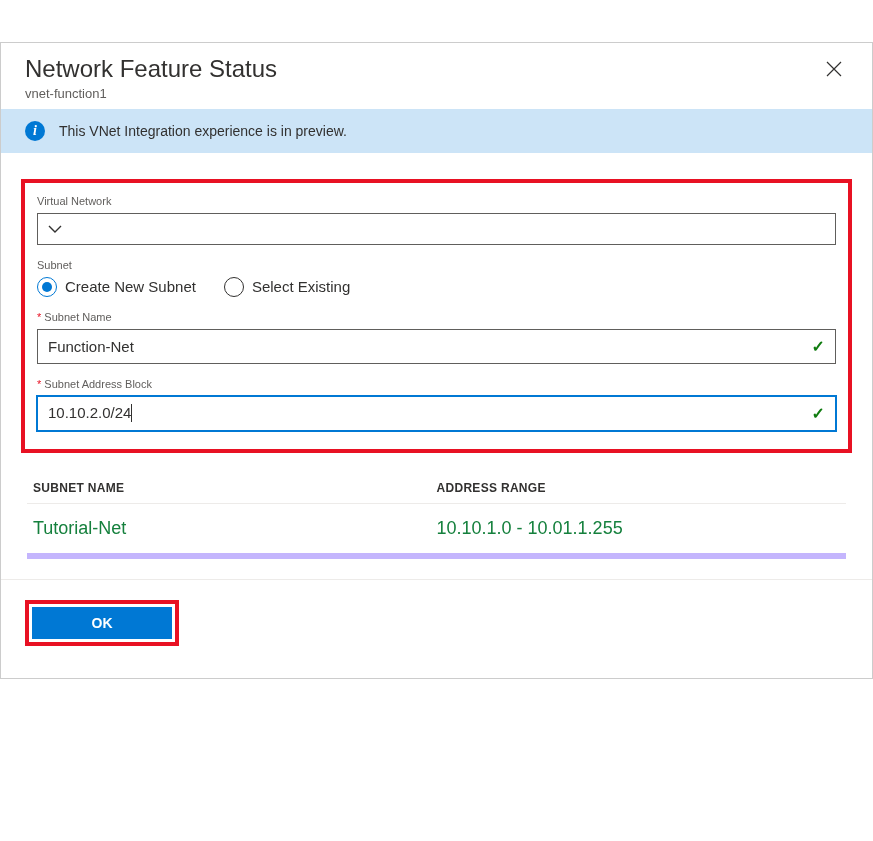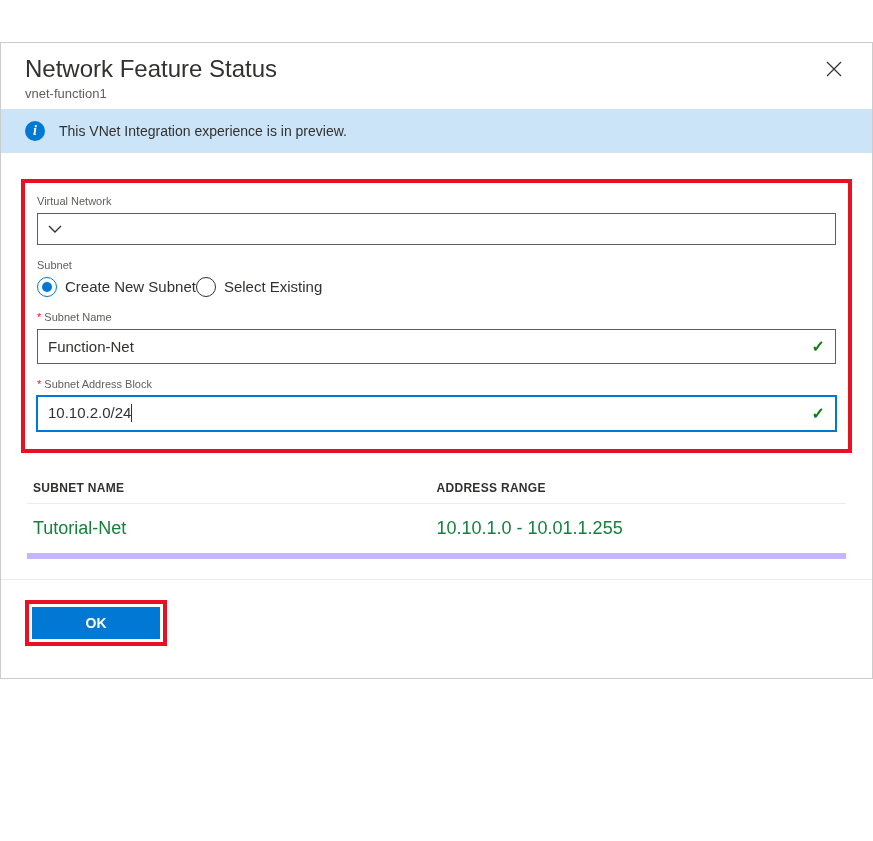--- a/index.html
+++ b/index.html
@@ -12,38 +12,38 @@
     .info-banner { background: #cce4f7; padding: 12px 24px; display: flex; align-items: center; gap: 14px; }
     .info-icon { width: 20px; height: 20px; border-radius: 50%; background: #0078d4; color: #fff; display: flex; align-items: center; justify-content: center; font-weight: bold; font-family: Georgia, serif; font-style: italic; font-size: 14px; }
     .info-text { font-size: 14px; color: #323130; }
     .form-area { padding: 26px 20px 20px; }
     .highlight-box { border: 4px solid #e81123; padding: 12px 12px 18px; }
     .field { margin-bottom: 14px; }
     .label { font-size: 11px; color: #605e5c; margin-bottom: 6px; display: block; }
     .req::before { content: "* "; color: #e81123; }
     .select { display: flex; align-items: center; justify-content: space-between; border: 1px solid #605e5c; padding: 7px 10px; font-size: 15px; color: #323130; cursor: pointer; background: #fff; }
     .chevron { font-size: 14px; color: #323130; }
-    .radio-row { display: flex; align-items: center; margin-top: 6px; }
+    .radio-row { display: flex; gap: 28px; align-items: center; margin-top: 6px; }
     .radio { display: flex; align-items: center; gap: 8px; cursor: pointer; font-size: 15px; color: #323130; }
     .radio-circle { width: 20px; height: 20px; border: 1px solid #323130; border-radius: 50%; display: flex; align-items: center; justify-content: center; }
     .radio-circle.checked::after { content: ""; width: 10px; height: 10px; background: #0078d4; border-radius: 50%; }
     .radio-circle.checked { border-color: #0078d4; }
     .input-wrap { position: relative; display: flex; border: 1px solid #605e5c; padding: 7px 10px; background: #fff; }
     .input-wrap.focused { border: 1px solid #0078d4; outline: 1px solid #0078d4; }
     .input-wrap input { border: none; outline: none; font-size: 15px; flex: 1; background: transparent; font-family: inherit; color: #323130; }
     .valid-icon { color: #107c10; font-size: 16px; font-weight: bold; }
     .cursor { border-left: 1px solid #323130; height: 18px; display: inline-block; }
     .table { margin-top: 20px; padding: 0 6px;}
     .table-header { display: flex; padding: 8px 6px; border-bottom: 1px solid #edebe9; font-size: 12px; font-weight: 700; color: #323130; letter-spacing: 0.3px; }
     .table-row { display: flex; padding: 14px 6px; border-bottom: 6px solid #c4b5fd; font-size: 18px; color: #15803d; }
     .col-name { flex: 0 0 50%; }
     .col-range { flex: 1; }
     .footer { border-top: 1px solid #edebe9; padding: 20px 24px 32px; }
     .ok-wrap { display: inline-block; border: 4px solid #e81123; padding: 3px; }
-    .ok-btn { background: #0078d4; color: #fff; border: none; padding: 8px 12px; width: 128px; font-size: 14px; font-weight: 600; cursor: pointer; text-align: center; }
+    .ok-btn { background: #0078d4; color: #fff; border: none; padding: 8px 12px; width: 140px; font-size: 14px; font-weight: 600; cursor: pointer; text-align: center; }
   </style>
 </head>
 <body>
 
 <div class="panel">
 
   <div class="header">
     <div class="header-text">
       <h1>Network Feature Status</h1>
       <div class="subtitle">vnet-function1</div>

